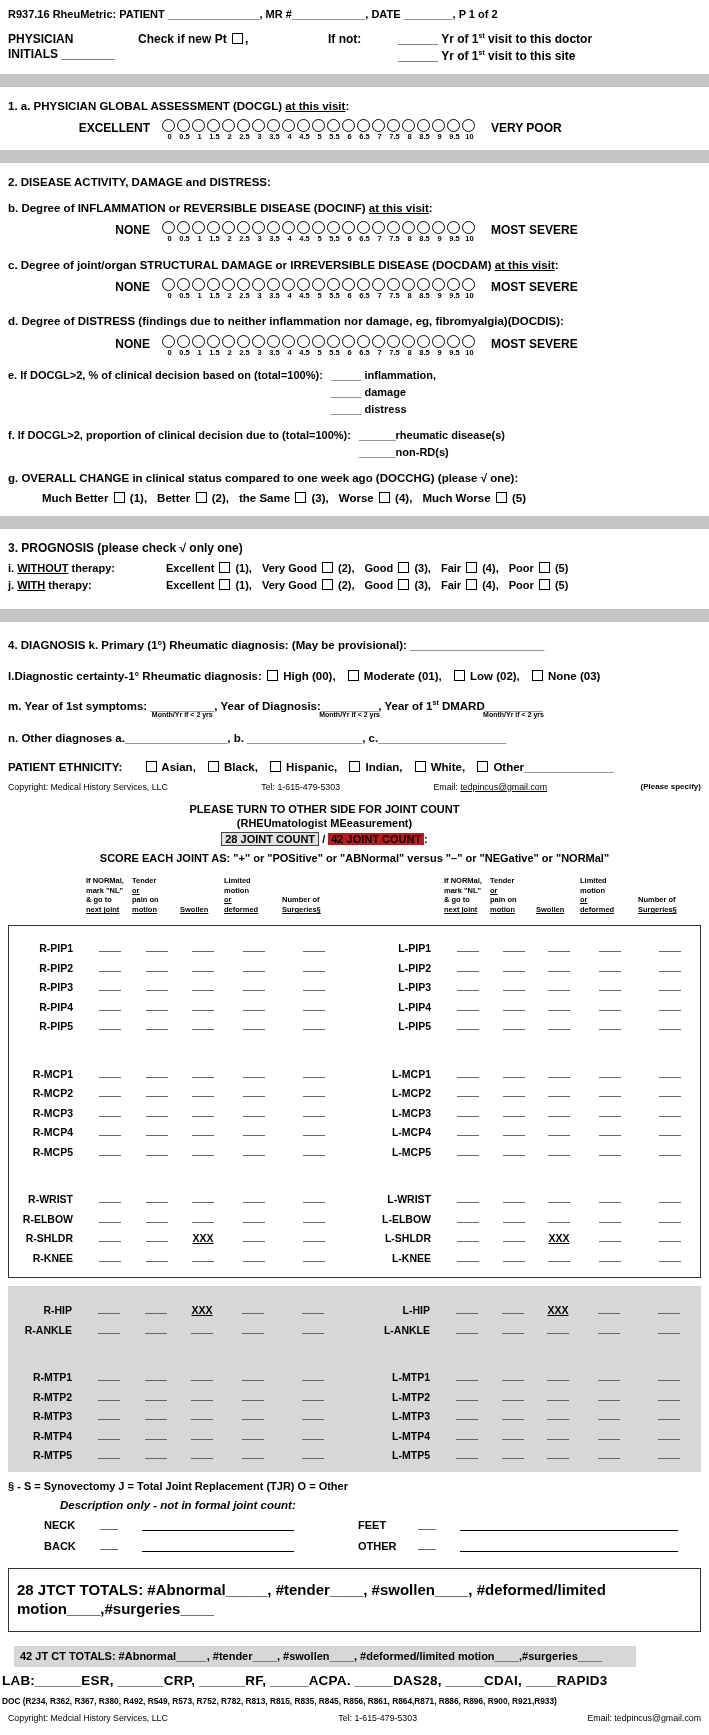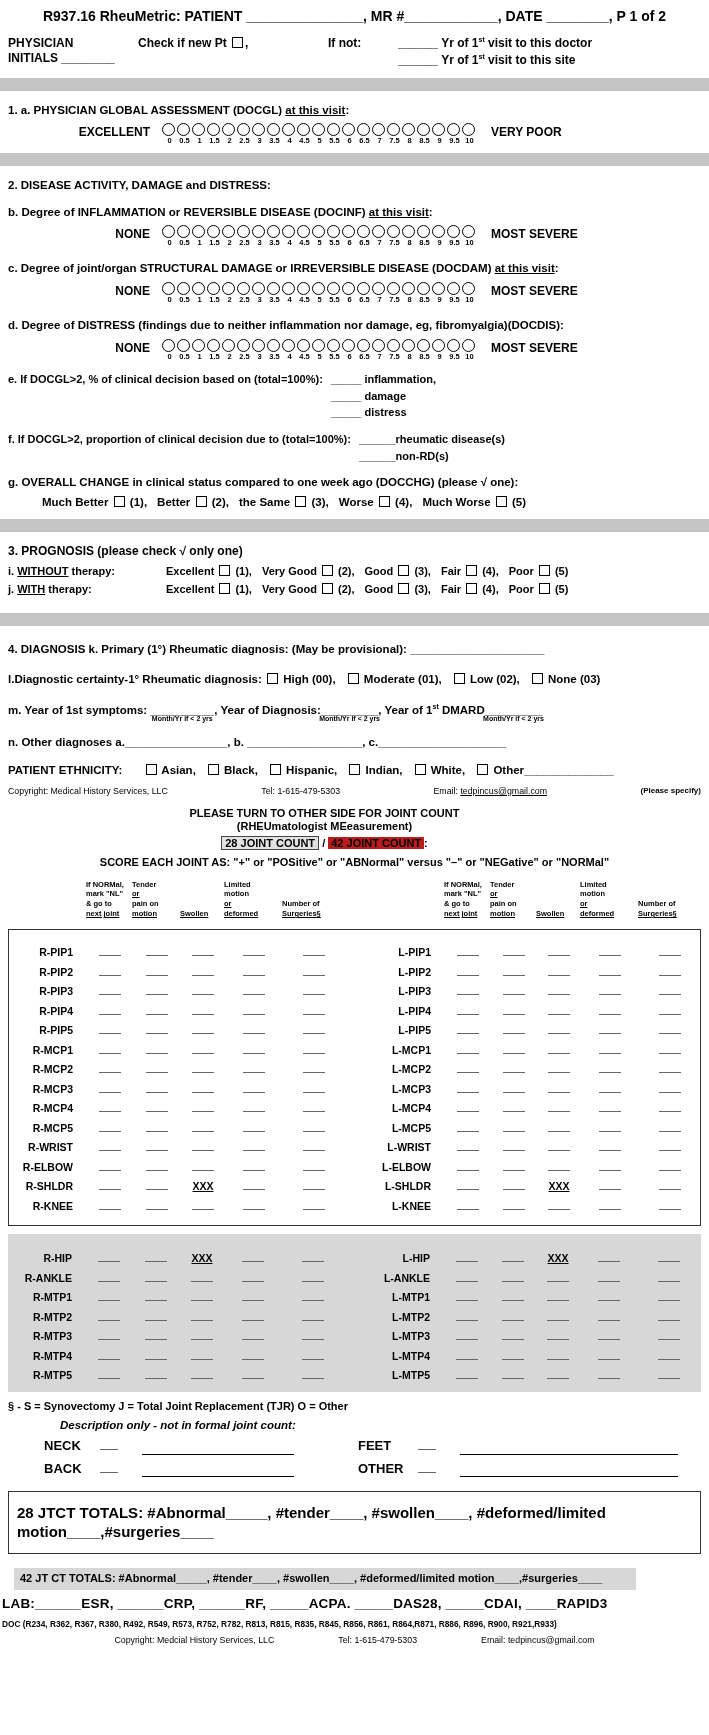--- a/index.html
+++ b/index.html
@@ -7,21 +7,21 @@
     width:709px;height:1735px;overflow:hidden;position:relative;
     font-family:"Liberation Sans",sans-serif;font-weight:bold;color:#000;
     font-size:11px;line-height:1.25;
   }
   .bar{height:13px;background:#c5c5c5;margin:8px 0;}
   .u{text-decoration:underline;}
   sup{font-size:7px;vertical-align:super;line-height:0;}
   .cb{display:inline-block;width:9px;height:9px;border:1.6px solid #000;vertical-align:-1px;margin:0 2px;background:#fff;}
   .opt{margin-right:10px;white-space:nowrap;}
   
-  .title{font-size:14px;padding:8px 8px 0 8px;text-align:center;}
+  .title{font-size:11px;padding:8px 8px 0 8px;}
   .phys{display:flex;padding:10px 8px 0 8px;font-size:12px;}
   .phys .c1{width:130px;}
   .phys .c2{width:190px;}
   .phys .c3{width:70px;}
   .phys .c4 div{margin-bottom:2px;}
   
   .sec-head{padding:4px 8px 2px 8px;font-size:11.5px;}
   .vas{display:flex;align-items:flex-start;margin:4px 0 6px 55px;}
   .vas-left{width:95px;text-align:right;padding-right:12px;font-size:12px;padding-top:2px;}
   .vas-right{margin-left:14px;font-size:12px;padding-top:2px;}
@@ -44,39 +44,39 @@
   .jgrid{display:grid;grid-template-columns:72px 46px 48px 44px 58px 62px 22px 78px 46px 46px 44px 58px 62px;align-items:end;}
   .jheader{padding:10px 14px 4px 14px;font-size:7.5px;line-height:1.3;}
   .jheader .hcell{text-align:left;padding-bottom:2px;}
   .jbox{border:1.2px solid #333;background:#fff;margin:4px 8px 0 8px;padding:10px 6px 12px 6px;}
   .jlower{background:#d7d7d7;margin:8px 0 0 8px;width:693px;box-sizing:border-box;padding:12px 6px 10px 6px;}
   .jrow{font-size:10.5px;height:19.5px;}
   .jrow .jlabel{text-align:right;padding-right:14px;}
   .jrow .jcell{text-align:center;}
   .jblank{display:inline-block;width:22px;height:9px;border-bottom:1.6px solid #666;}
   .xxx{text-decoration:underline;font-size:10.5px;}
-  .groupgap{margin-top:0;}
+  .groupgap{margin-top:28px;}
   
   .fnote{padding:8px 8px 0 8px;font-size:11px;}
   .desc{padding:4px 8px 0 60px;font-style:italic;font-size:11.5px;}
-  .descrow{display:flex;align-items:flex-end;padding:6px 8px 0 44px;font-size:13px;}
+  .descrow{display:flex;align-items:center;padding:6px 8px 0 44px;font-size:11px;}
   .descrow .dlab{width:56px;}
   .descrow .dsh{width:42px;}
   .line{display:inline-block;border-bottom:1.4px solid #000;height:10px;vertical-align:baseline;}
   .w18{width:18px;border-bottom:1.6px solid #666;}
   .w150{width:152px;}
   .w215{width:218px;}
   .descrow .rlab{width:60px;margin-left:64px;}
   .totbox{border:1.2px solid #333;margin:14px 8px 0 8px;padding:12px 8px;font-size:15px;}
   .tot42{background:#d7d7d7;margin:14px 0 0 14px;width:622px;box-sizing:border-box;padding:4px 6px;font-size:11px;}
   .lab{padding:6px 2px 0 2px;font-size:13.5px;letter-spacing:0.2px;}
   .doc{padding:6px 2px 0 2px;font-size:8.3px;font-weight:bold;}
   .copy{display:flex;font-weight:normal;font-size:8.8px;padding:6px 8px 0 8px;}
   .copy .sp{flex:1;}
-  .copy-bottom{justify-content:center;gap:64px;}
+  .copy-bottom{justify-content:space-between;gap:64px;}
   .pspec{font-size:8px;font-weight:bold;}
   .jointhead{display:flex;padding:10px 8px 0 8px;}
   .jointhead .fid{width:210px;padding-left:45px;box-sizing:border-box;font-size:11.5px;padding-top:4px;}
   .jointhead .mid{flex:1;text-align:center;font-size:11px;}
   .score{padding:5px 8px 0 8px;text-align:center;font-size:11px;}
 </style>
 </head>
 <body>
 
 <div class="title">R937.16 RheuMetric: PATIENT _______________, MR #____________, DATE ________, P 1 of 2</div>

